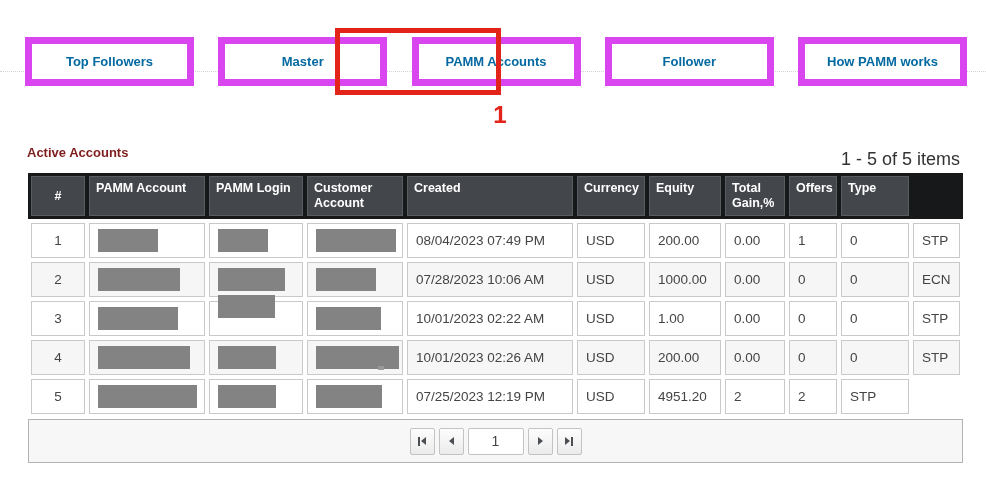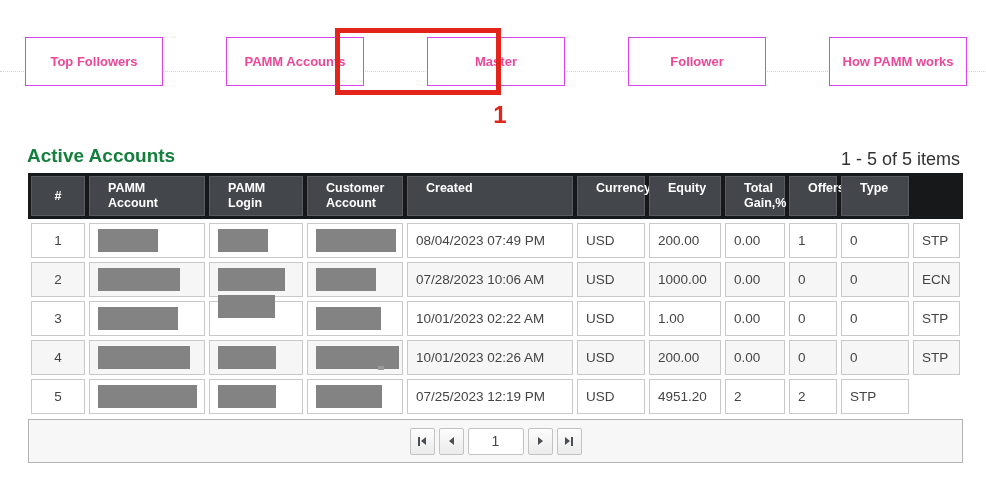--- a/index.html
+++ b/index.html
@@ -5,47 +5,47 @@
   * { margin:0; padding:0; box-sizing:border-box; }
   html,body { width:986px; height:482px; background:#ffffff; overflow:hidden;
               font-family:"Liberation Sans", sans-serif; }
   .stage { position:relative; width:986px; height:482px; }
 
   
   .dotted-line { position:absolute; left:0; top:71px; width:986px; height:0;
                  border-top:1px dotted #d4d4d4; }
   .tabs { position:absolute; left:25px; top:37px; width:942px;
           display:flex; justify-content:space-between; }
-  .tab-btn { width:138px; height:49px; background:#ffffff;
-             border:1px solid #d946ef; display:flex; align-items:center;
+  .tab-btn { width:169px; height:49px; background:#ffffff;
+             border:7px solid #d946ef; display:flex; align-items:center;
              justify-content:center; font-size:13px; font-weight:bold;
-             color:#ec4899; cursor:pointer; }
+             color:#0369a1; cursor:pointer; }
 
   
   .annot-box { position:absolute; left:335px; top:28px; width:166px; height:67px;
                border:5px solid #e2241b; }
   .annot-num { position:absolute; left:488px; top:101px; width:24px;
                text-align:center; font-size:24px; font-weight:bold; color:#e2241b; }
 
   
-  .page-title { position:absolute; left:27px; top:145px; font-size:19px;
-                font-weight:bold; color:#15803d; }
+  .page-title { position:absolute; left:27px; top:145px; font-size:13px;
+                font-weight:bold; color:#7f1d1d; }
   .pager-info { position:absolute; right:26px; top:149px; font-size:18px;
                 color:#333333; }
 
   
   .grid { position:absolute; left:28px; top:173px; width:935px; }
   .gridrow { display:grid;
              grid-template-columns:54px 116px 94px 96px 166px 68px 72px 60px 48px 68px 1fr;
              column-gap:4px; padding:0 3px; }
   .grid-head { background:#17181a; padding:3px; }
   .grid-head .gridrow { padding:0; }
   .th { background:#43464b; border:1px solid #595d62; color:#ffffff;
         font-size:12.5px; font-weight:bold; min-height:36px;
-        padding:4px 18px; line-height:15px; display:flex; align-items:flex-start; }
+        padding:4px 6px; line-height:15px; display:flex; align-items:flex-start; }
   .th.center { justify-content:center; align-items:center; padding:4px 2px; }
 
   .body-row { margin-top:4px; }
   .td { border:1px solid #c9c9c9; height:35px; display:flex; align-items:center;
         padding:0 8px; font-size:13.5px; color:#444444; background:#ffffff;
         position:relative; }
   .td.center { justify-content:center; padding:0 2px; }
   .row-alt .td { background:#f6f6f6; }
 
   .redact { height:23px; background:#838383; flex:none; }
@@ -71,22 +71,22 @@
 </style>
 </head>
 <body>
 
 <div class="stage">
 
   <div class="dotted-line"></div>
 
   <div class="tabs">
     <div class="tab-btn">Top Followers</div>
+    <div class="tab-btn">Master</div>
     <div class="tab-btn">PAMM Accounts</div>
-    <div class="tab-btn">Master</div>
     <div class="tab-btn">Follower</div>
     <div class="tab-btn">How PAMM works</div>
   </div>
 
   <div class="annot-box"></div>
   <div class="annot-num">1</div>
 
   <div class="page-title">Active Accounts</div>
   <div class="pager-info">1 - 5 of 5 items</div>
 

